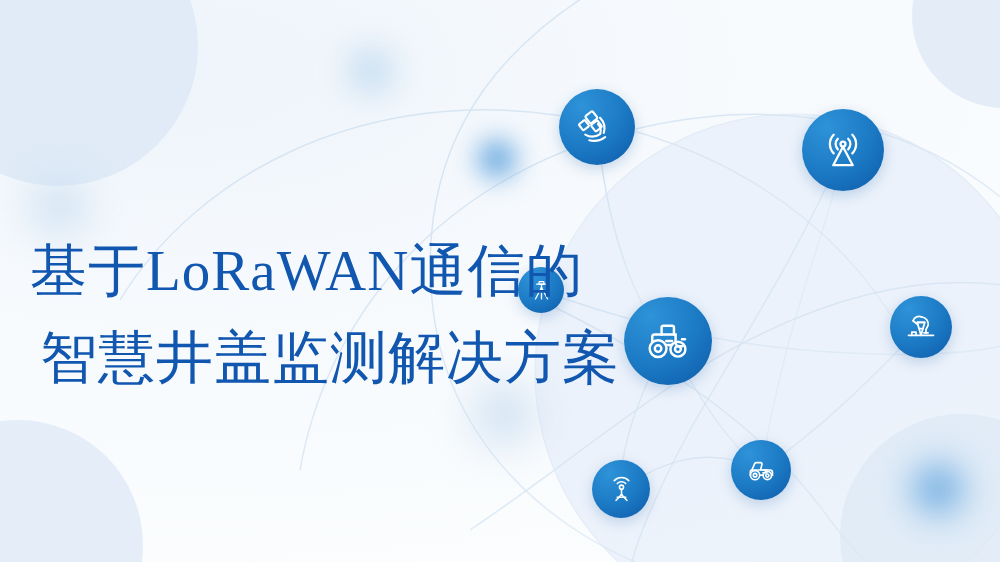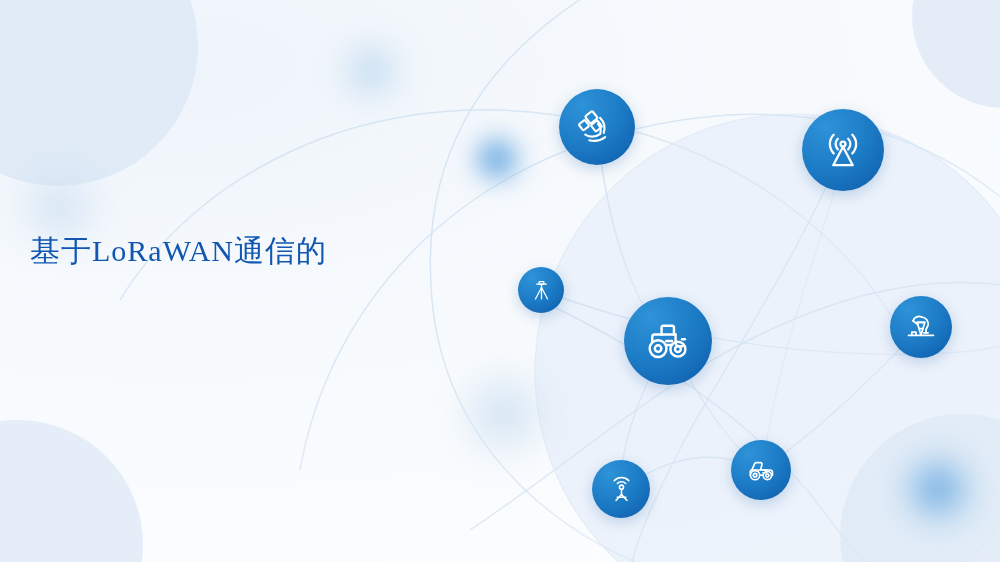--- a/index.html
+++ b/index.html
@@ -25,21 +25,21 @@
   
   .soft{position:absolute;border-radius:50%;}
 
   
   #title-block{
     position:absolute;left:30px;top:228px;width:540px;
     z-index:30;
   }
   .title-line{
     color:#1157b0;
-    font-size:30px;
+    font-size:57px;
     line-height:1.52;
     letter-spacing:1px;
     white-space:nowrap;
     font-family:"Liberation Serif","DejaVu Serif",serif;
     font-weight:400;
   }
   .title-line.l2{ padding-left:10px; }
 
   
   .node{
@@ -201,15 +201,16 @@
       <path d="M24,30.6 L17,38"></path>
       <path d="M24,30.6 L31,38"></path>
       <path d="M18.5,34 h11"></path>
     </g>
         </svg>
       </div>
     </div>
 
   <div id="title-block">
     <div class="title-line l1">基于LoRaWAN通信的</div>
+    <div class="title-line l2">智慧井盖监测解决方案</div>
   </div>
 
 </div>
 
 </body></html>

